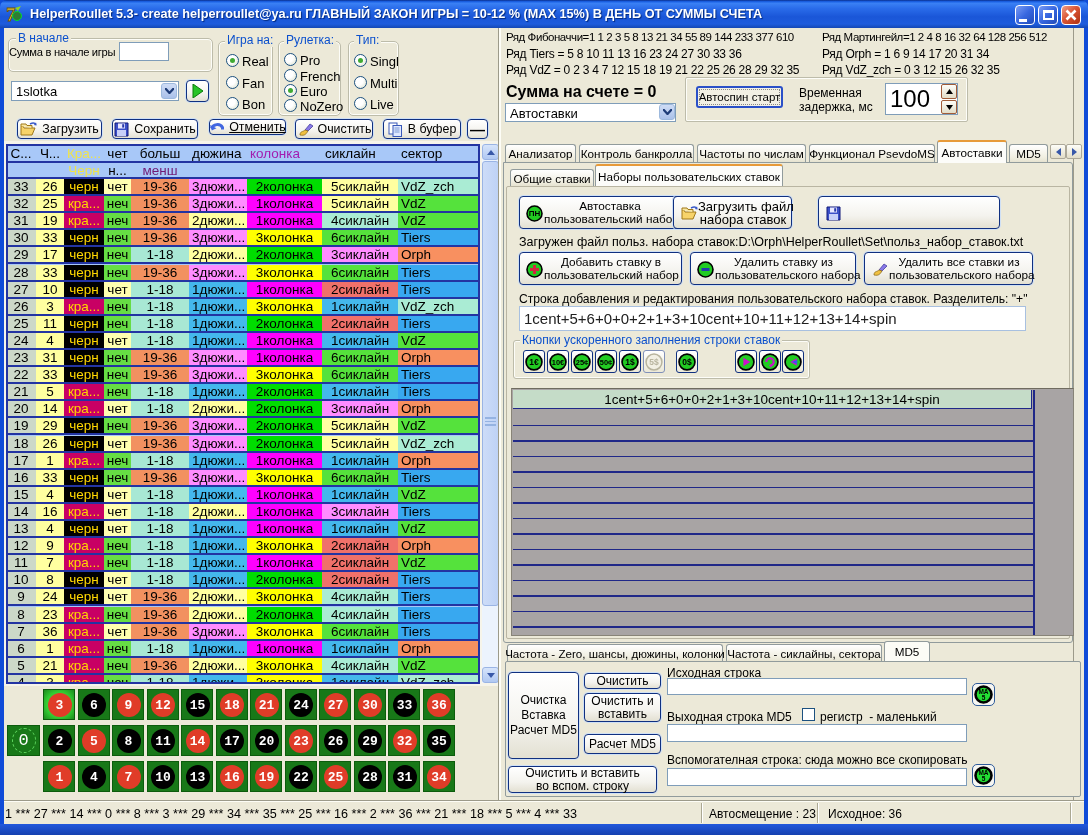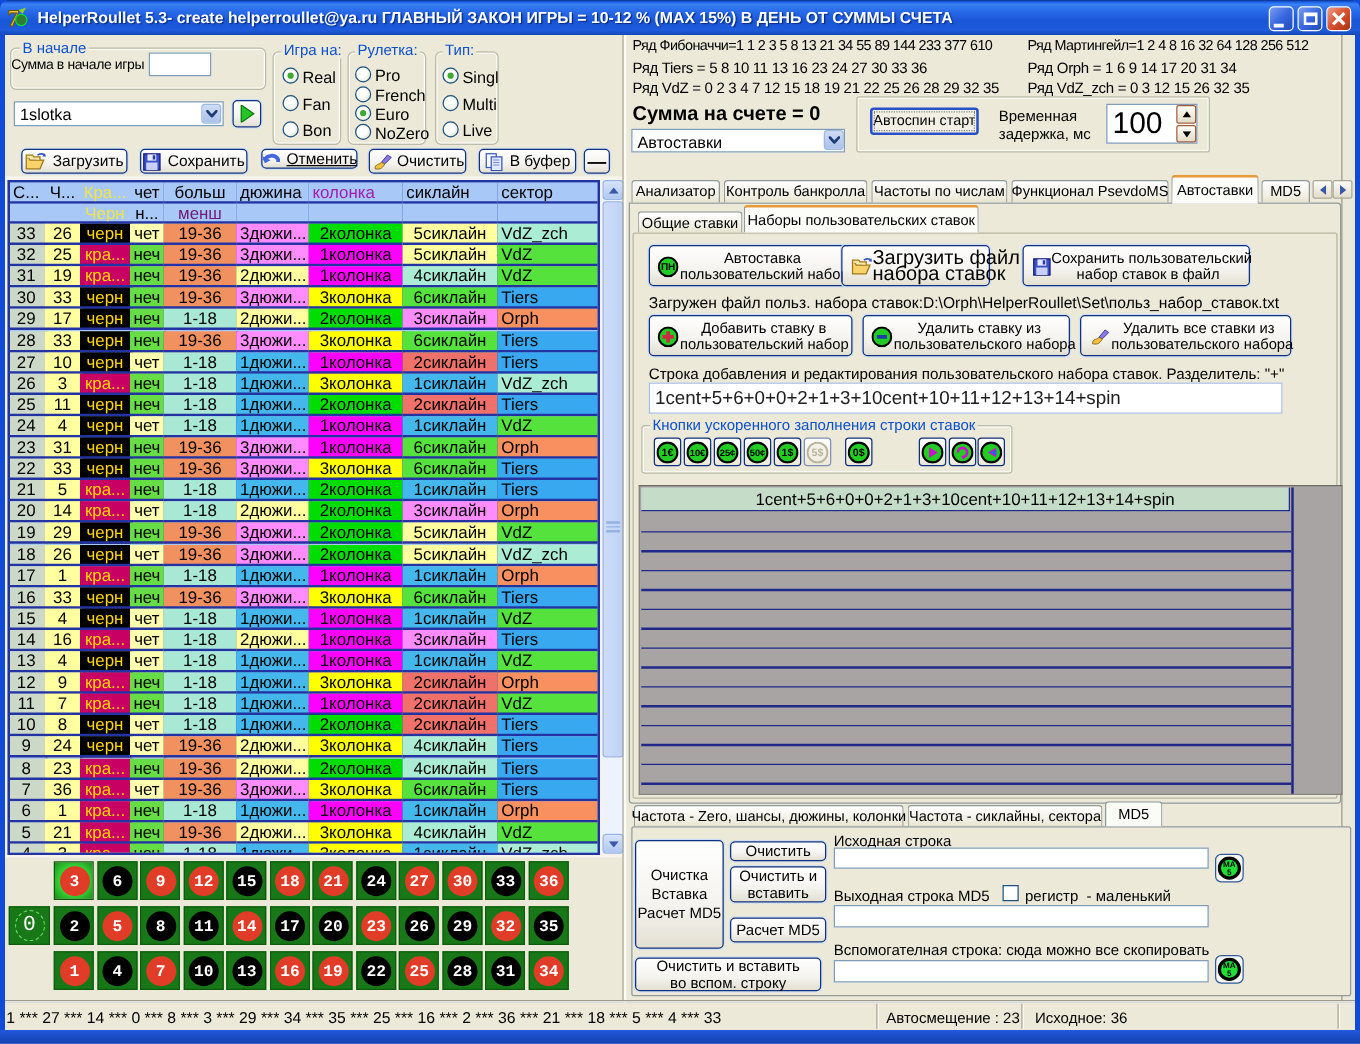--- a/index.html
+++ b/index.html
@@ -602,41 +602,40 @@
 
 <div class="btn" style="left:519px;top:196px;width:161px;height:33px;font-size:11.8px;">
     <span style="position:absolute;left:6px;top:8px;">
       <svg width="17" height="17" viewBox="0 0 17 17">
         <circle cx="8.5" cy="8.5" r="7.5" fill="#22cc22" stroke="#000" stroke-width="1.6"></circle>
         <text x="8.5" y="11.379999999999999" text-anchor="middle" font-size="8" font-weight="bold" fill="#000" font-family="Liberation Sans">ПН</text>
       </svg>
     </span>
     <span style="position:absolute;left:24px;right:3px;top:3px;text-align:center;line-height:13px;">Автоставка<br>пользовательский набор</span>
   </div>
-<div class="btn" style="left:673px;top:196px;width:119px;height:33px;font-size:16px;">
+<div class="btn" style="left:673px;top:196px;width:119px;height:33px;font-size:13px;">
     <span style="position:absolute;left:7px;top:9px;">
       <svg width="17" height="14" viewBox="0 0 17 14">
         <path d="M1 4 L1 13 L12 13 L15 6 L4 6 L3 4 Z" fill="#f7d36a" stroke="#a07818" stroke-width="1"></path>
         <path d="M1 4 L1 2 L6 2 L7 3.5 L12 3.5 L12 6" fill="#f9e6a0" stroke="#a07818" stroke-width="1"></path>
         <path d="M10 2 C13 0.5 15 1 16 2.5" fill="none" stroke="#3858c8" stroke-width="1.4"></path>
         <path d="M16 0.5 L16.6 3.4 L13.8 3 Z" fill="#3858c8"></path>
       </svg>
     </span>
     <span style="position:absolute;left:24px;right:3px;top:3px;text-align:center;line-height:13px;">Загрузить файл<br>набора ставок</span>
   </div>
 <div class="btn" style="left:818px;top:196px;width:182px;height:33px;font-size:11.8px;">
     <span style="position:absolute;left:7px;top:9px;">
       <svg width="15" height="15" viewBox="0 0 15 15">
         <path d="M1 1 L14 1 L14 14 L1 14 Z" fill="#3c50c8" stroke="#101878" stroke-width="1"></path>
         <rect x="4" y="1.5" width="7" height="5" fill="#e8e8ff"></rect>
         <rect x="3" y="8" width="9" height="6" fill="#c8d0f8"></rect>
         <rect x="8.2" y="2.2" width="2" height="3.4" fill="#2838a8"></rect>
       </svg>
     </span>
-    <span style="position:absolute;left:22px;right:3px;top:3px;text-align:center;line-height:13px;">Сохранить пользовательский<br>набор ставок в файл</span>
   </div>
 <div class="ab" style="left:519px;top:235px;font-size:12.5px;white-space:nowrap;">Загружен файл польз. набора ставок:D:\Orph\HelperRoullet\Set\польз_набор_ставок.txt</div>
 <div class="btn" style="left:519px;top:252px;width:163px;height:33px;font-size:11.8px;">
     <span style="position:absolute;left:6px;top:8px;">
       <svg width="17" height="17" viewBox="0 0 17 17">
         <circle cx="8.5" cy="8.5" r="7.5" fill="#22cc22" stroke="#000" stroke-width="1.6"></circle>
         <path d="M8.5 4 V13 M4 8.5 H13" stroke="#d02840" stroke-width="3"></path>
       </svg>
     </span>
     <span style="position:absolute;left:24px;right:3px;top:3px;text-align:center;line-height:13px;">Добавить ставку в<br>пользовательский набор</span>

